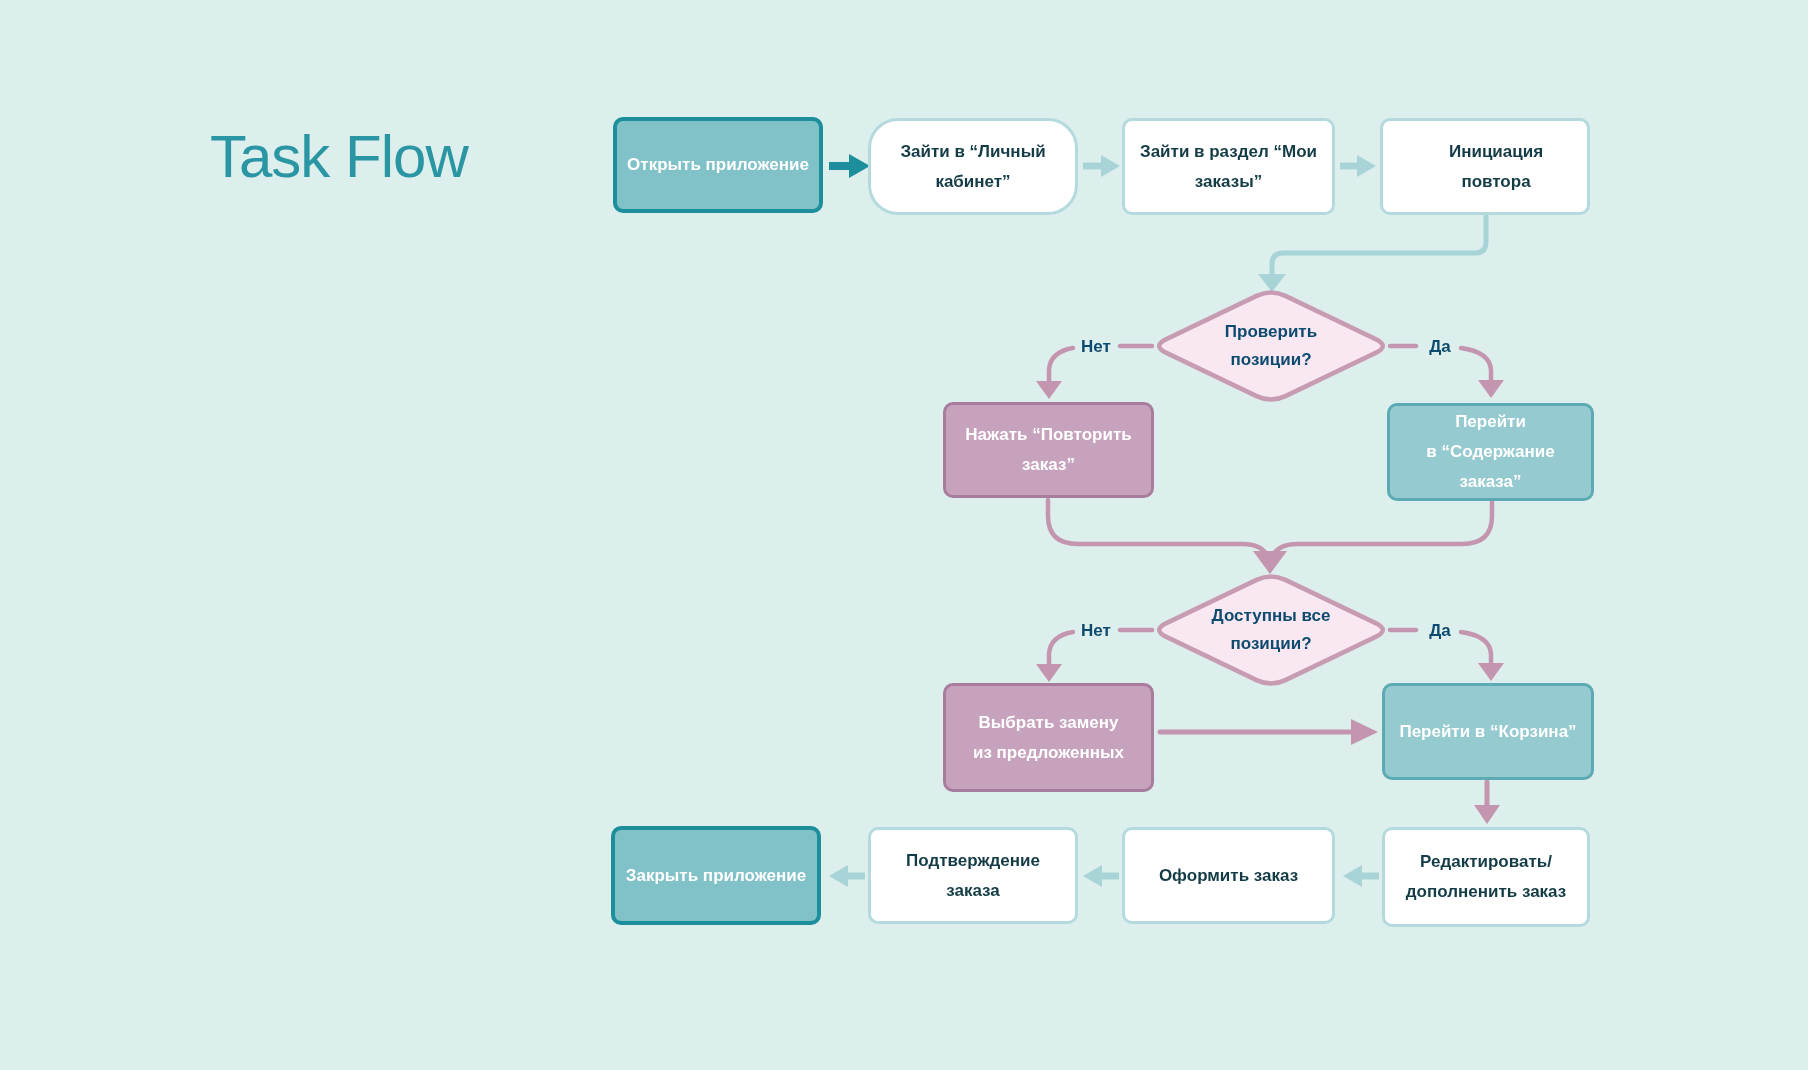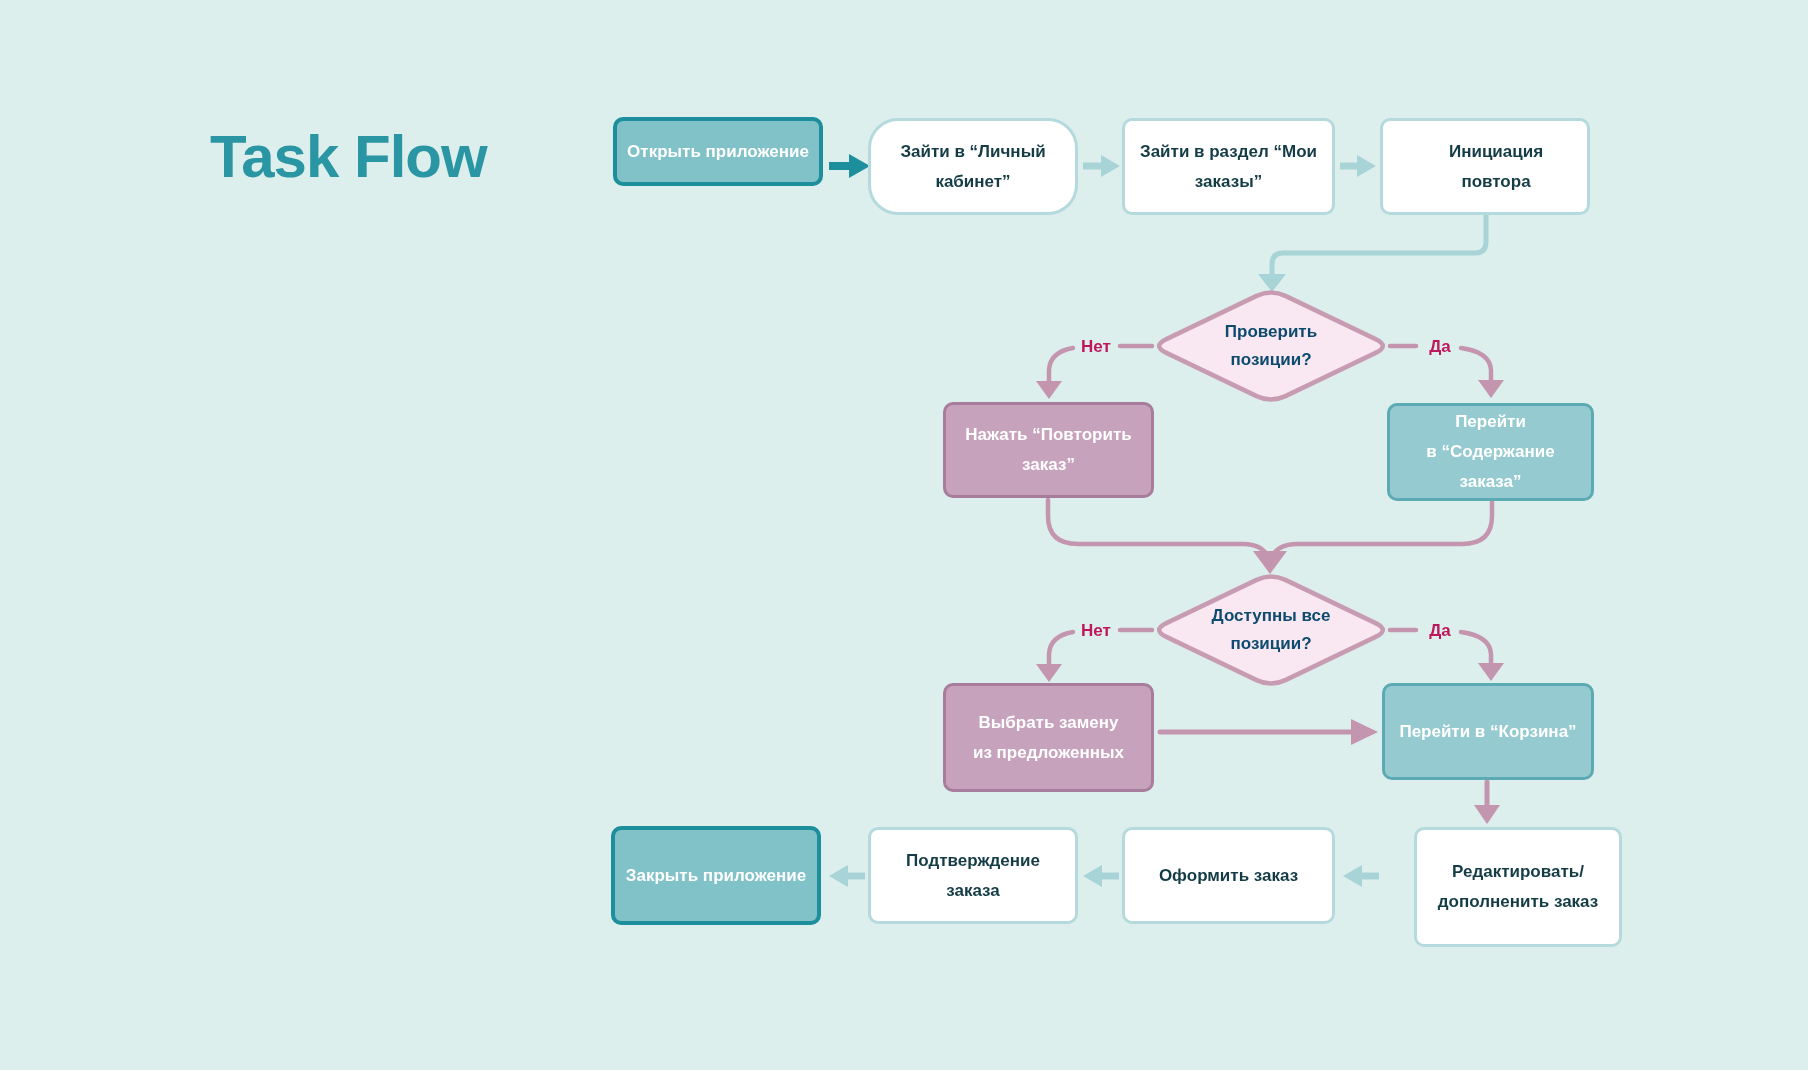--- a/index.html
+++ b/index.html
@@ -9,21 +9,21 @@
   }
   #canvas{
     position:relative;
     width:1808px;height:1070px;
     background:#ddefec;
     overflow:hidden;
   }
   #connectors{position:absolute;left:0;top:0;z-index:0;}
   .title{
     position:absolute;left:210px;top:122px;
-    font-size:60px;font-weight:700;letter-spacing:-1px;
+    font-size:60px;font-weight:400;letter-spacing:-1px;
     color:#2b96a3;z-index:1;
   }
   .node{
     position:absolute;z-index:1;
     display:flex;align-items:center;justify-content:center;
     text-align:center;
     border-radius:10px;
     font-size:17px;line-height:1.75;
     white-space:pre-line;
     box-sizing:border-box;
@@ -56,21 +56,21 @@
   .diamond-text{
     position:absolute;z-index:1;
     display:flex;align-items:center;justify-content:center;
     text-align:center;
     font-size:17px;font-weight:700;line-height:1.65;
     color:#0c4a6e;white-space:pre-line;
   }
   .branch-label{
     position:absolute;z-index:1;
     width:50px;text-align:center;
-    font-size:17px;font-weight:600;color:#be185d;
+    font-size:17px;font-weight:600;color:#0c4a6e;
   }
 </style>
 </head>
 <body>
 
 <div id="canvas">
 
   <svg id="connectors" width="1808" height="1070" viewBox="0 0 1808 1070">
 
     <g>
@@ -146,21 +146,21 @@
       <polygon points="1102,865 1102,887 1083,876" fill="#a8d4d7"></polygon>
     </g>
     <g>
       <path d="M 865 876 H 847" stroke="#a8d4d7" stroke-width="7" fill="none"></path>
       <polygon points="848,865 848,887 829,876" fill="#a8d4d7"></polygon>
     </g>
   </svg>
 
   <div class="title">Task Flow</div>
 
-  <div class="node teal-strong" style="left:613px;top:117px;width:210px;height:69px;">Открыть приложение</div>
+  <div class="node teal-strong" style="left:613px;top:117px;width:210px;height:96px;">Открыть приложение</div>
   <div class="node white" style="left:868px;top:118px;width:210px;height:97px;border-radius:30px;">Зайти в “Личный
 кабинет”</div>
   <div class="node white" style="left:1122px;top:118px;width:213px;height:97px;">Зайти в раздел “Мои
 заказы”</div>
   <div class="node white" style="left:1380px;top:118px;width:210px;height:97px;padding-left:32px;">Инициация повтора</div>
 
   <div class="diamond-text" style="left:1151px;top:302px;width:240px;height:88px;">Проверить
 позиции?</div>
   <div class="branch-label" style="left:1071px;top:337px;">Нет</div>
   <div class="branch-label" style="left:1415px;top:337px;">Да</div>
@@ -172,19 +172,19 @@
 
   <div class="diamond-text" style="left:1151px;top:586px;width:240px;height:88px;">Доступны все
 позиции?</div>
   <div class="branch-label" style="left:1071px;top:621px;">Нет</div>
   <div class="branch-label" style="left:1415px;top:621px;">Да</div>
 
   <div class="node pink" style="left:943px;top:683px;width:211px;height:109px;">Выбрать замену
 из предложенных</div>
   <div class="node teal-light" style="left:1382px;top:683px;width:212px;height:97px;">Перейти в “Корзина”</div>
 
-  <div class="node white" style="left:1382px;top:827px;width:208px;height:120px;margin-left:32px;">Редактировать/
+  <div class="node white" style="left:1382px;top:827px;width:208px;height:100px;">Редактировать/
 дополненить заказ</div>
   <div class="node white" style="left:1122px;top:827px;width:213px;height:97px;">Оформить заказ</div>
   <div class="node white" style="left:868px;top:827px;width:210px;height:97px;">Подтверждение заказа</div>
   <div class="node teal-strong" style="left:611px;top:826px;width:210px;height:99px;">Закрыть приложение</div>
 
 </div>
 
 </body></html>

